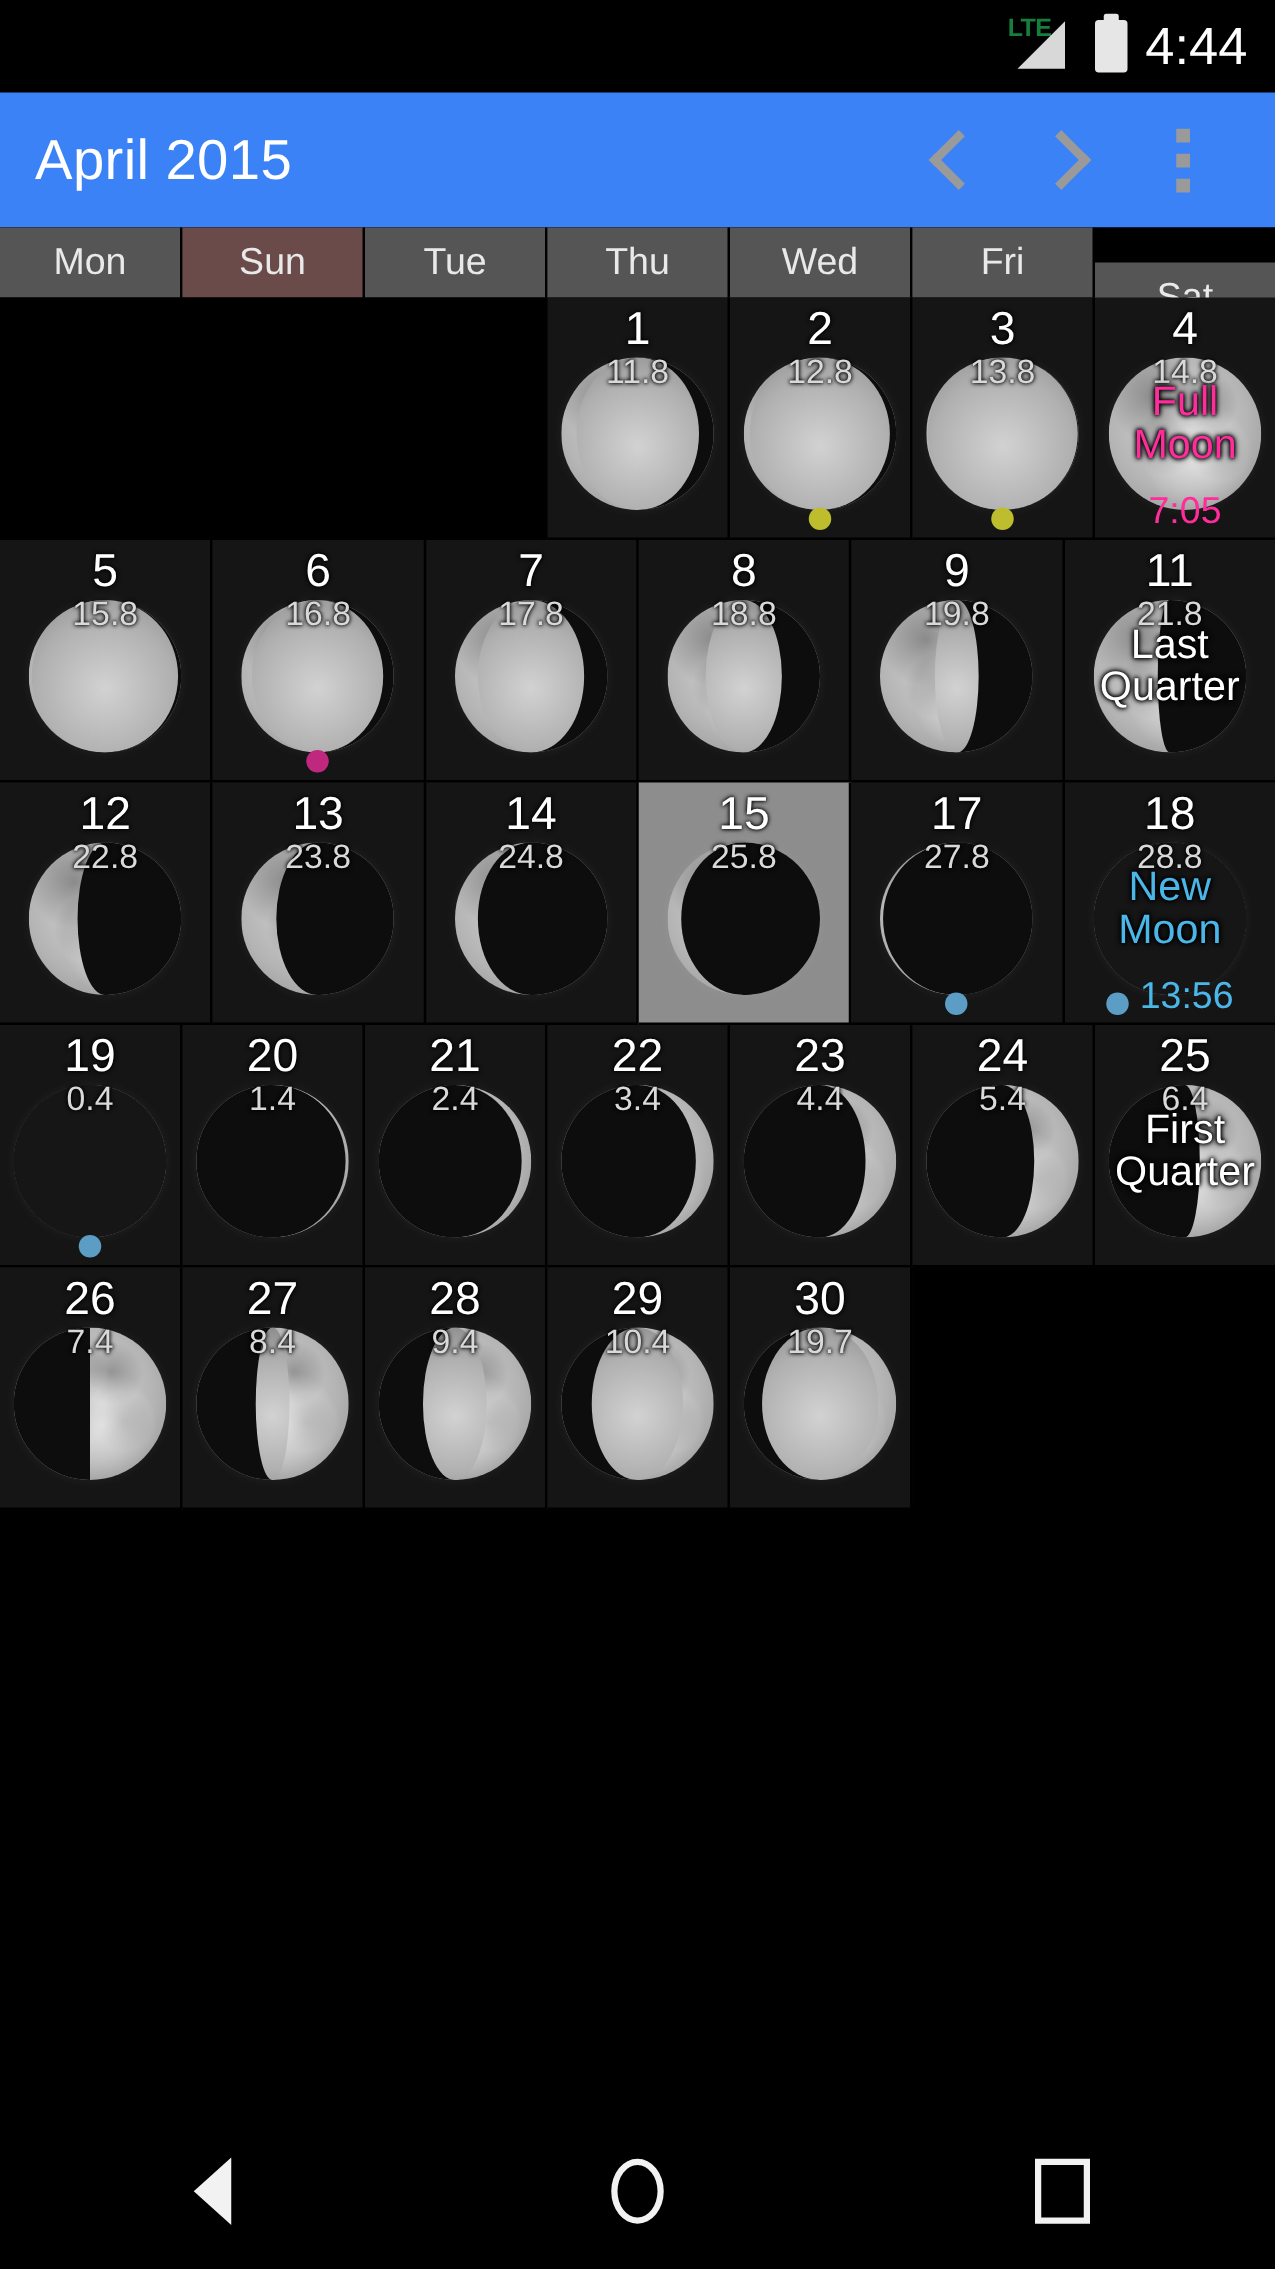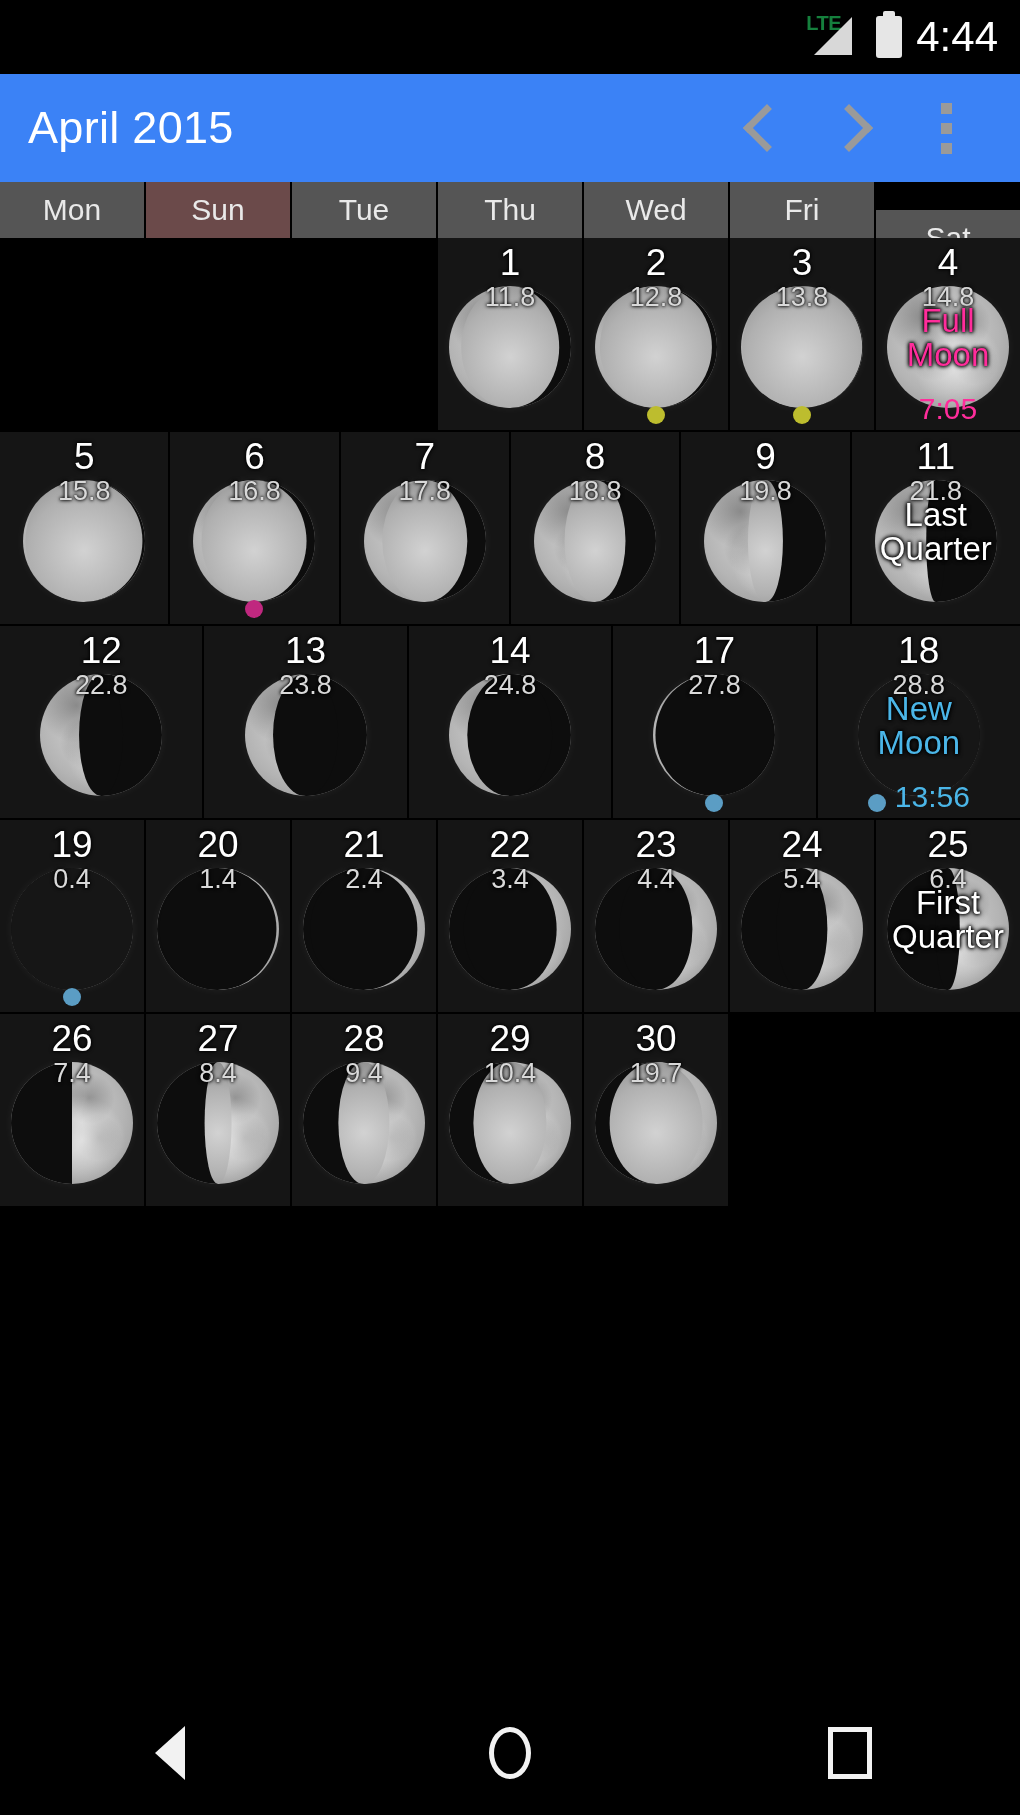--- a/index.html
+++ b/index.html
@@ -357,20 +357,31 @@
         <div class="moonwrap">
           <div class="moon"></div>
           <div class="shadow">
             <div class="half" style="right: 0px;"></div>
             <div class="ellipse" style="width: 70%; background: rgb(13, 13, 13);"></div>
           </div>
         </div>
         <div class="daynum">14</div>
         <div class="dayage">24.8</div>
       </div>
+      <div class="cell selected">
+        <div class="moonwrap">
+          <div class="moon"></div>
+          <div class="shadow">
+            <div class="half" style="right: 0px;"></div>
+            <div class="ellipse" style="width: 82%; background: rgb(13, 13, 13);"></div>
+          </div>
+        </div>
+        <div class="daynum">15</div>
+        <div class="dayage">25.8</div>
+      </div>
       <div class="cell">
         <div class="moonwrap">
           <div class="moon"></div>
           <div class="shadow">
             <div class="half" style="right: 0px;"></div>
             <div class="ellipse" style="width: 96%; background: rgb(13, 13, 13);"></div>
           </div>
         </div>
         <div class="daynum">17</div>
         <div class="dayage">27.8</div>

